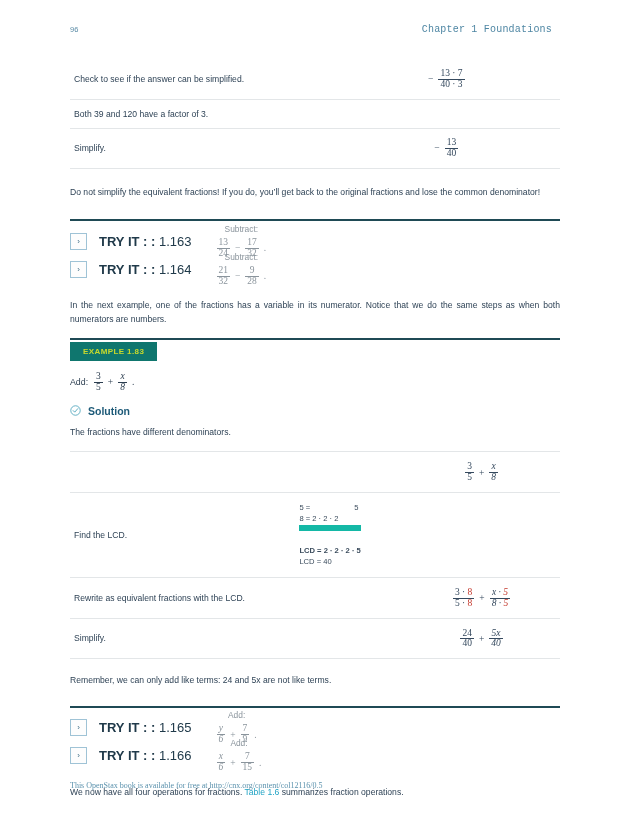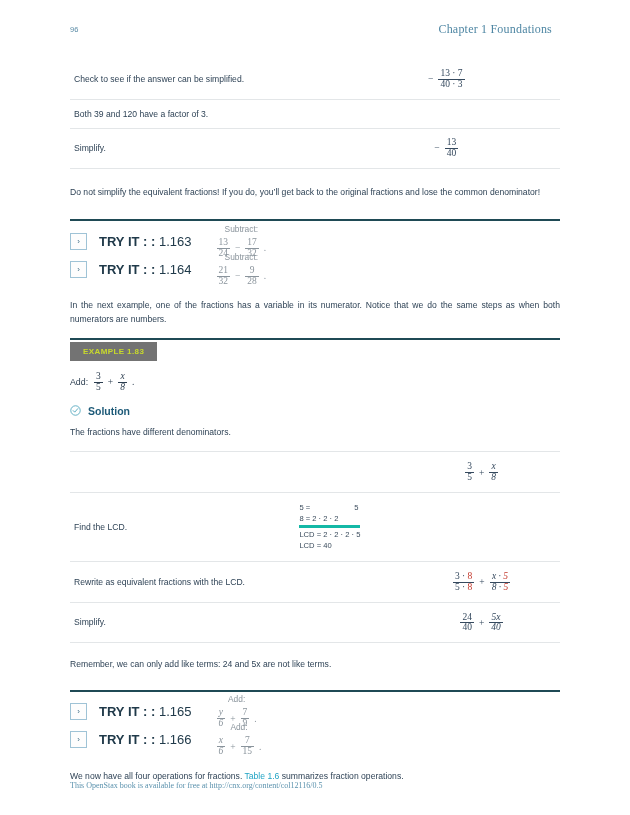--- a/index.html
+++ b/index.html
@@ -31,22 +31,22 @@
     top: 22px;
     height: 14px;
     display: flex;
     justify-content: space-between;
     align-items: center;
     font-size: 7.5px;
     color: #5a8ba6;
     letter-spacing: .2px;
   }
   .page-header .chapter {
-    font-family: Liberation Serif, serif;
-    font-size: 12px;
+    font-family: Liberation Mono, monospace;
+    font-size: 10px;
     color: #4e86a3;
   }
 
   
   .content {
     position: absolute;
     left: 70px;
     top: 60px;
     width: 490px;
   }
@@ -123,21 +123,21 @@
     color: #8a949c;
     display: flex;
     align-items: center;
     gap: 4px;
     flex-direction: column;
   }
 
   
   .example-badge {
     display: inline-block;
-    background: #737373;
+    background: #0f766e;
     color: #c8d92c;
     font-size: 8px;
     font-weight: bold;
     letter-spacing: .4px;
     padding: 5px 13px 5px 13px;
   }
   .example-rule {
     border: none;
     border-top: 2px solid #1f4a55;
     margin: 0;
@@ -205,21 +205,21 @@
     font-family: "Liberation Sans", sans-serif;
     font-size: 7.6px;
     color: #3a4b5c;
     line-height: 1.5;
     display: inline-block;
     text-align: left;
     white-space: nowrap;
   }
   .lcd-block .l1 { display: block; }
   .lcd-block .l2 { display: block; }
-  .lcd-block .l3 { display: block; border-top: 3px solid #14b8a6; padding-top: 1px; }
+  .lcd-block .l3 { display: block; border-top: 6px solid #14b8a6; padding-top: 14px; font-weight: bold; }
   .lcd-block .l4 { display: block; }
   .lcd-block .spacer { display: inline-block; width: 44px; }
 </style>
 </head>
 <body>
 
 <div class="page">
 
   <div class="page-header">
     <span>96</span>

